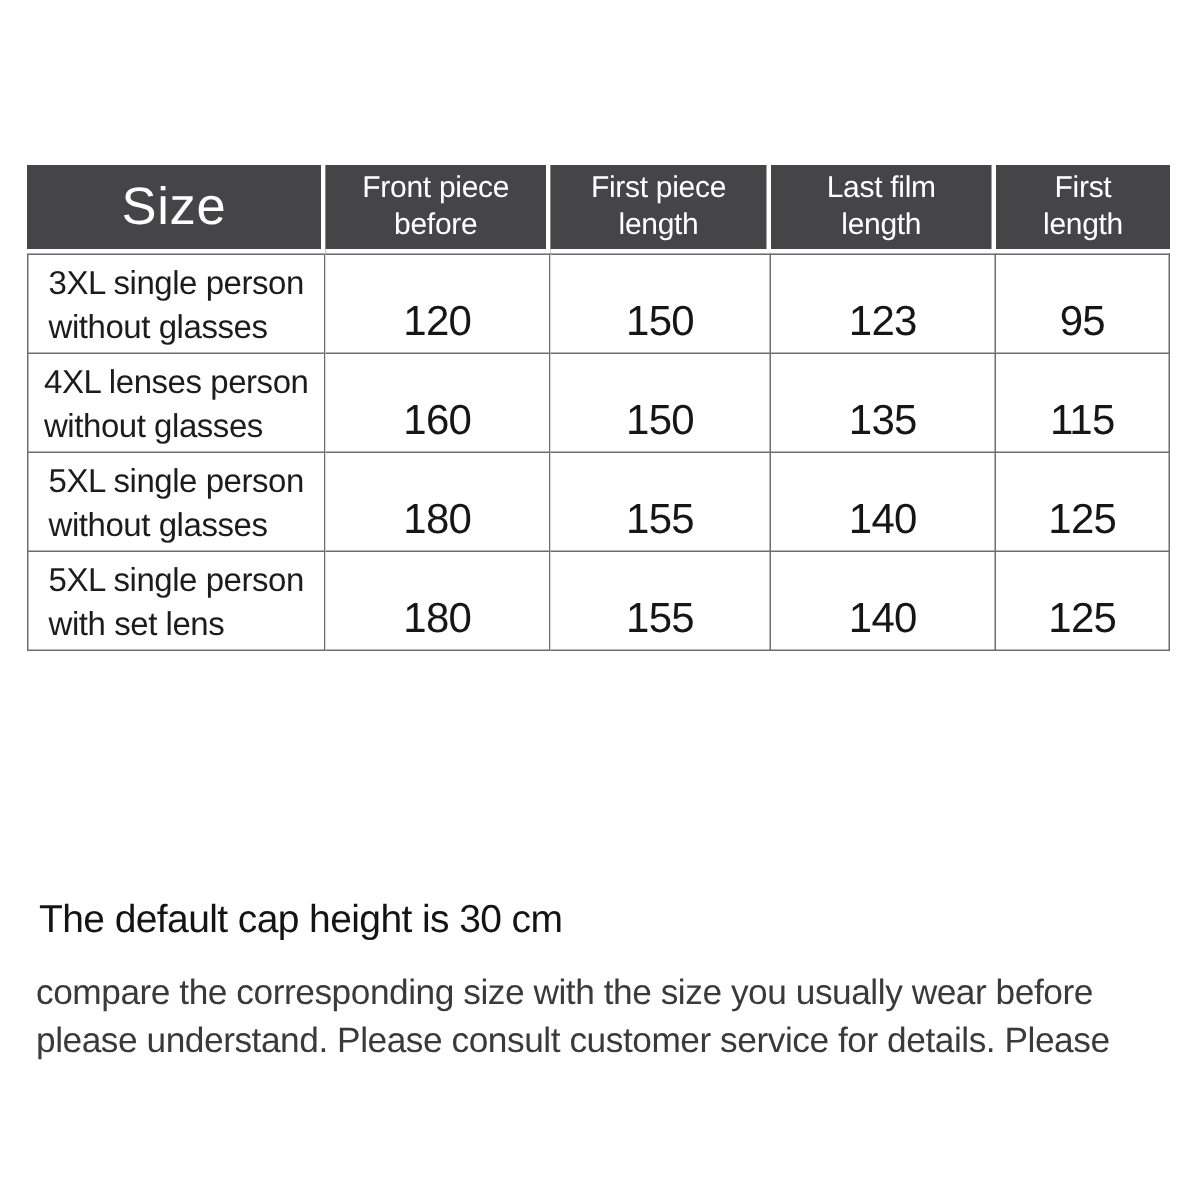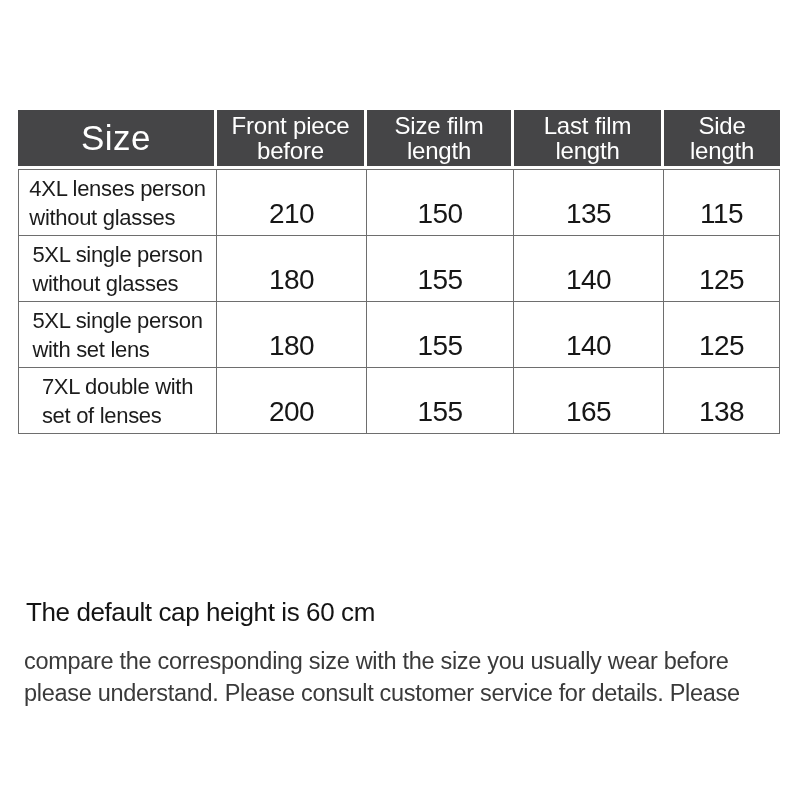--- a/index.html
+++ b/index.html
@@ -40,21 +40,21 @@
     text-align: center;
     padding: 0;
     border-bottom: 3px solid #ffffff;
   }
   thead th:not(:last-child) { border-right: 3px solid #ffffff; }
   .size-header-text {
     font-size: 35px;
     letter-spacing: 0.5px;
   }
   .col-header-line {
-    font-size: 24px;
+    font-size: 20px;
     line-height: 25px;
     letter-spacing: -0.2px;
   }
 
   tbody td {
     background: #ffffff;
     border-right: 1px solid #6e6e6e;
     border-bottom: 1px solid #6e6e6e;
     padding: 0;
     height: 60px;
@@ -117,42 +117,54 @@
     <thead>
       <tr>
         <th>
           <div class="size-header-text">Size</div>
         </th>
         <th>
           <div class="col-header-line">Front piece</div>
           <div class="col-header-line">before</div>
         </th>
         <th>
-          <div class="col-header-line">Size film</div>
+          <div class="col-header-line">First piece</div>
           <div class="col-header-line">length</div>
         </th>
         <th>
           <div class="col-header-line">Last film</div>
           <div class="col-header-line">length</div>
         </th>
         <th>
-          <div class="col-header-line">Side</div>
+          <div class="col-header-line">First</div>
           <div class="col-header-line">length</div>
         </th>
       </tr>
     </thead>
     <tbody>
       <tr>
         <td class="size-cell">
           <div class="size-label">
+            <div>3XL single person</div>
+            <div>without glasses</div>
+          </div>
+        </td>
+        <td class="value-cell">120</td>
+        <td class="value-cell">150</td>
+        <td class="value-cell">123</td>
+        <td class="value-cell">95</td>
+      </tr>
+      <tr>
+        <td class="size-cell">
+          <div class="size-label">
             <div>4XL lenses person</div>
             <div>without glasses</div>
           </div>
         </td>
-        <td class="value-cell">210</td>
+        <td class="value-cell">160</td>
         <td class="value-cell">150</td>
         <td class="value-cell">135</td>
         <td class="value-cell">115</td>
       </tr>
       <tr>
         <td class="size-cell">
           <div class="size-label">
             <div>5XL single person</div>
             <div>without glasses</div>
           </div>
@@ -167,35 +179,23 @@
           <div class="size-label">
             <div>5XL single person</div>
             <div>with set lens</div>
           </div>
         </td>
         <td class="value-cell">180</td>
         <td class="value-cell">155</td>
         <td class="value-cell">140</td>
         <td class="value-cell">125</td>
       </tr>
-      <tr>
-        <td class="size-cell">
-          <div class="size-label">
-            <div>7XL double with</div>
-            <div>set of lenses</div>
-          </div>
-        </td>
-        <td class="value-cell">200</td>
-        <td class="value-cell">155</td>
-        <td class="value-cell">165</td>
-        <td class="value-cell">138</td>
-      </tr>
     </tbody>
   </table>
 
-  <div class="cap-height-note">The default cap height is 60 cm</div>
+  <div class="cap-height-note">The default cap height is 30 cm</div>
 
   <div class="size-note">
     <div>compare the corresponding size with the size you usually wear before</div>
     <div>please understand. Please consult customer service for details. Please</div>
   </div>
 
 </div>
 
 </body></html>

